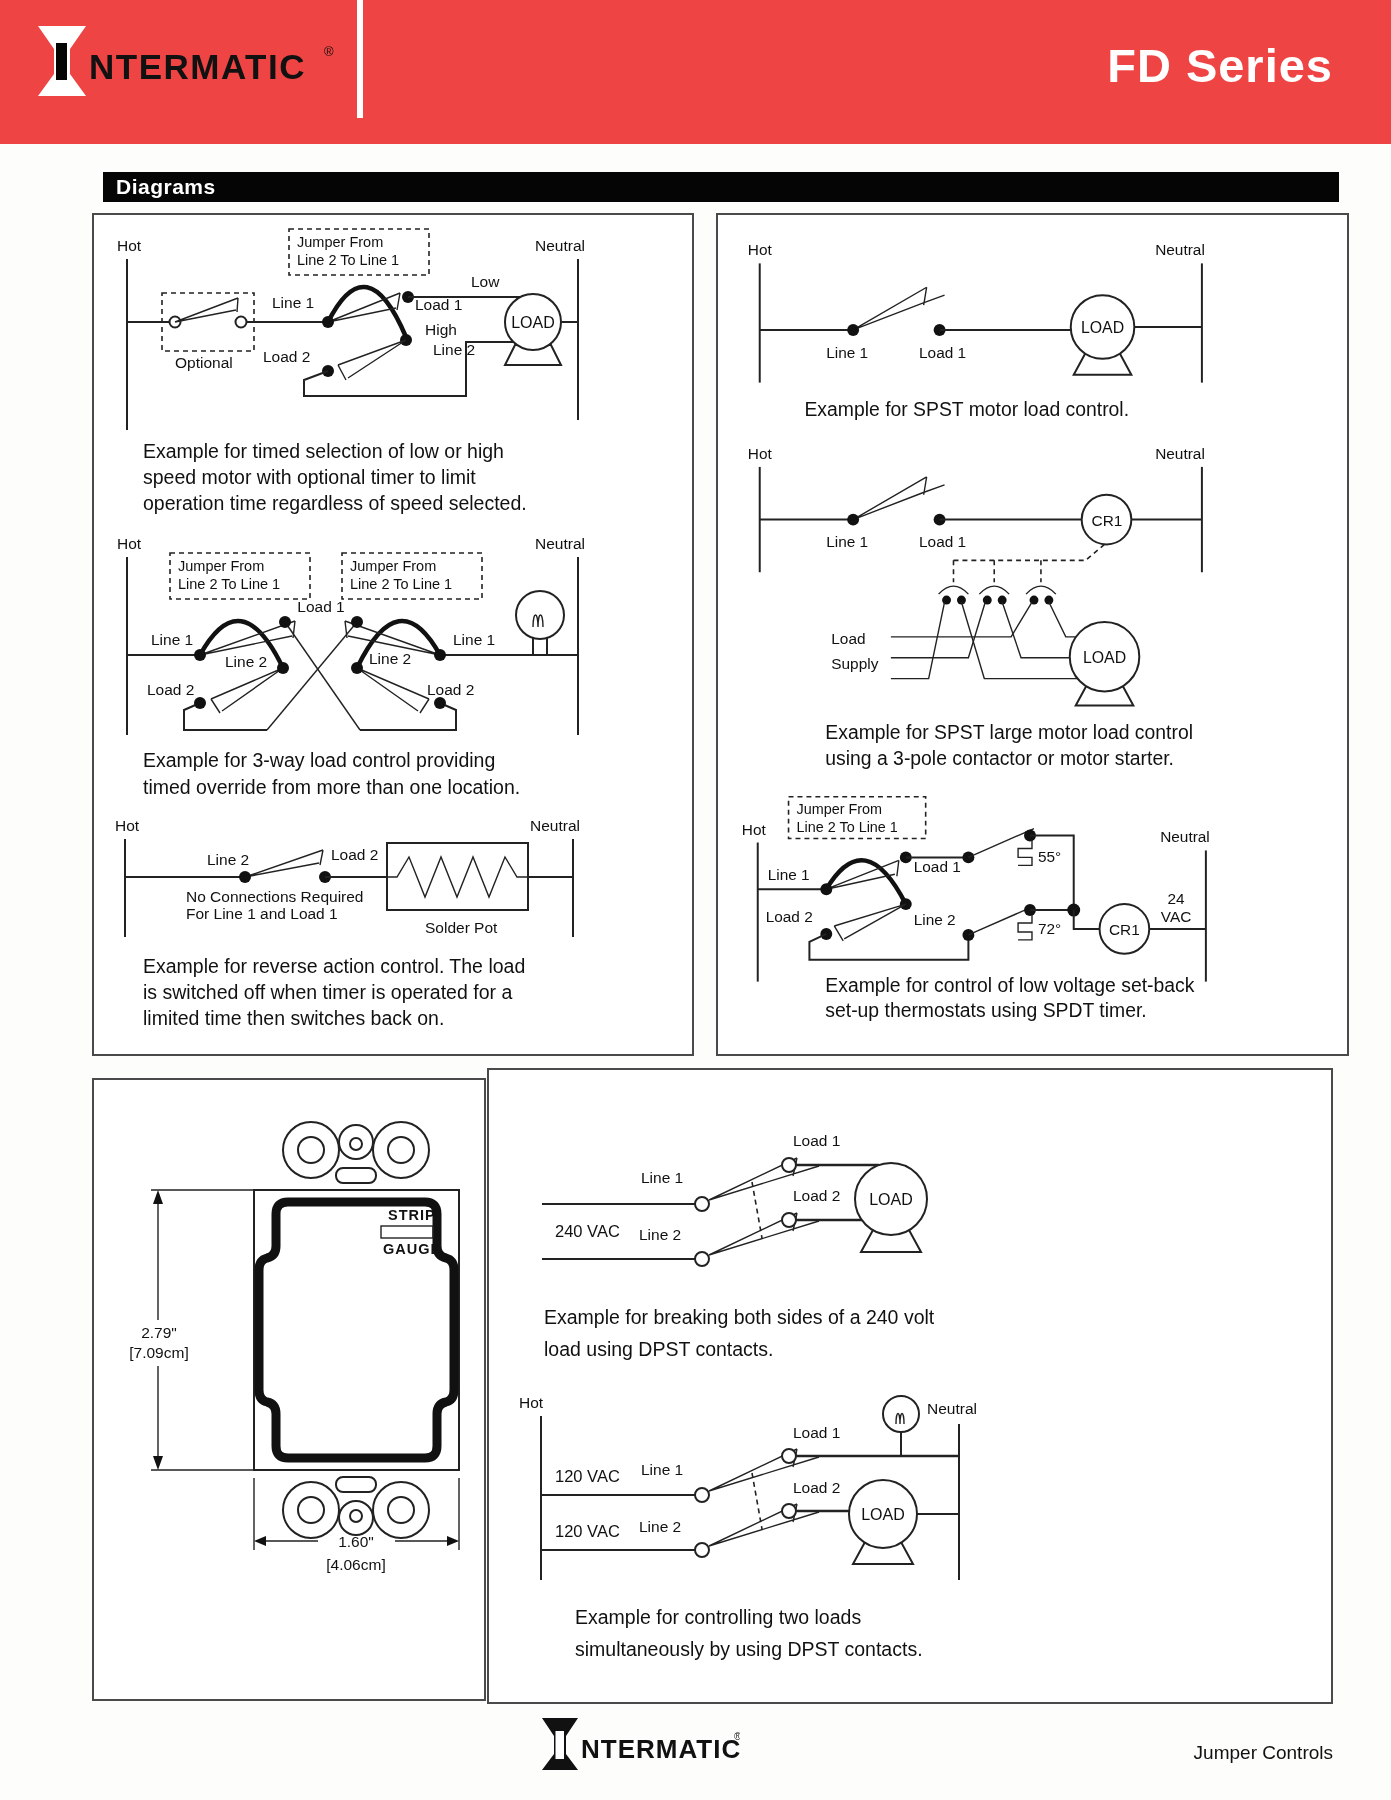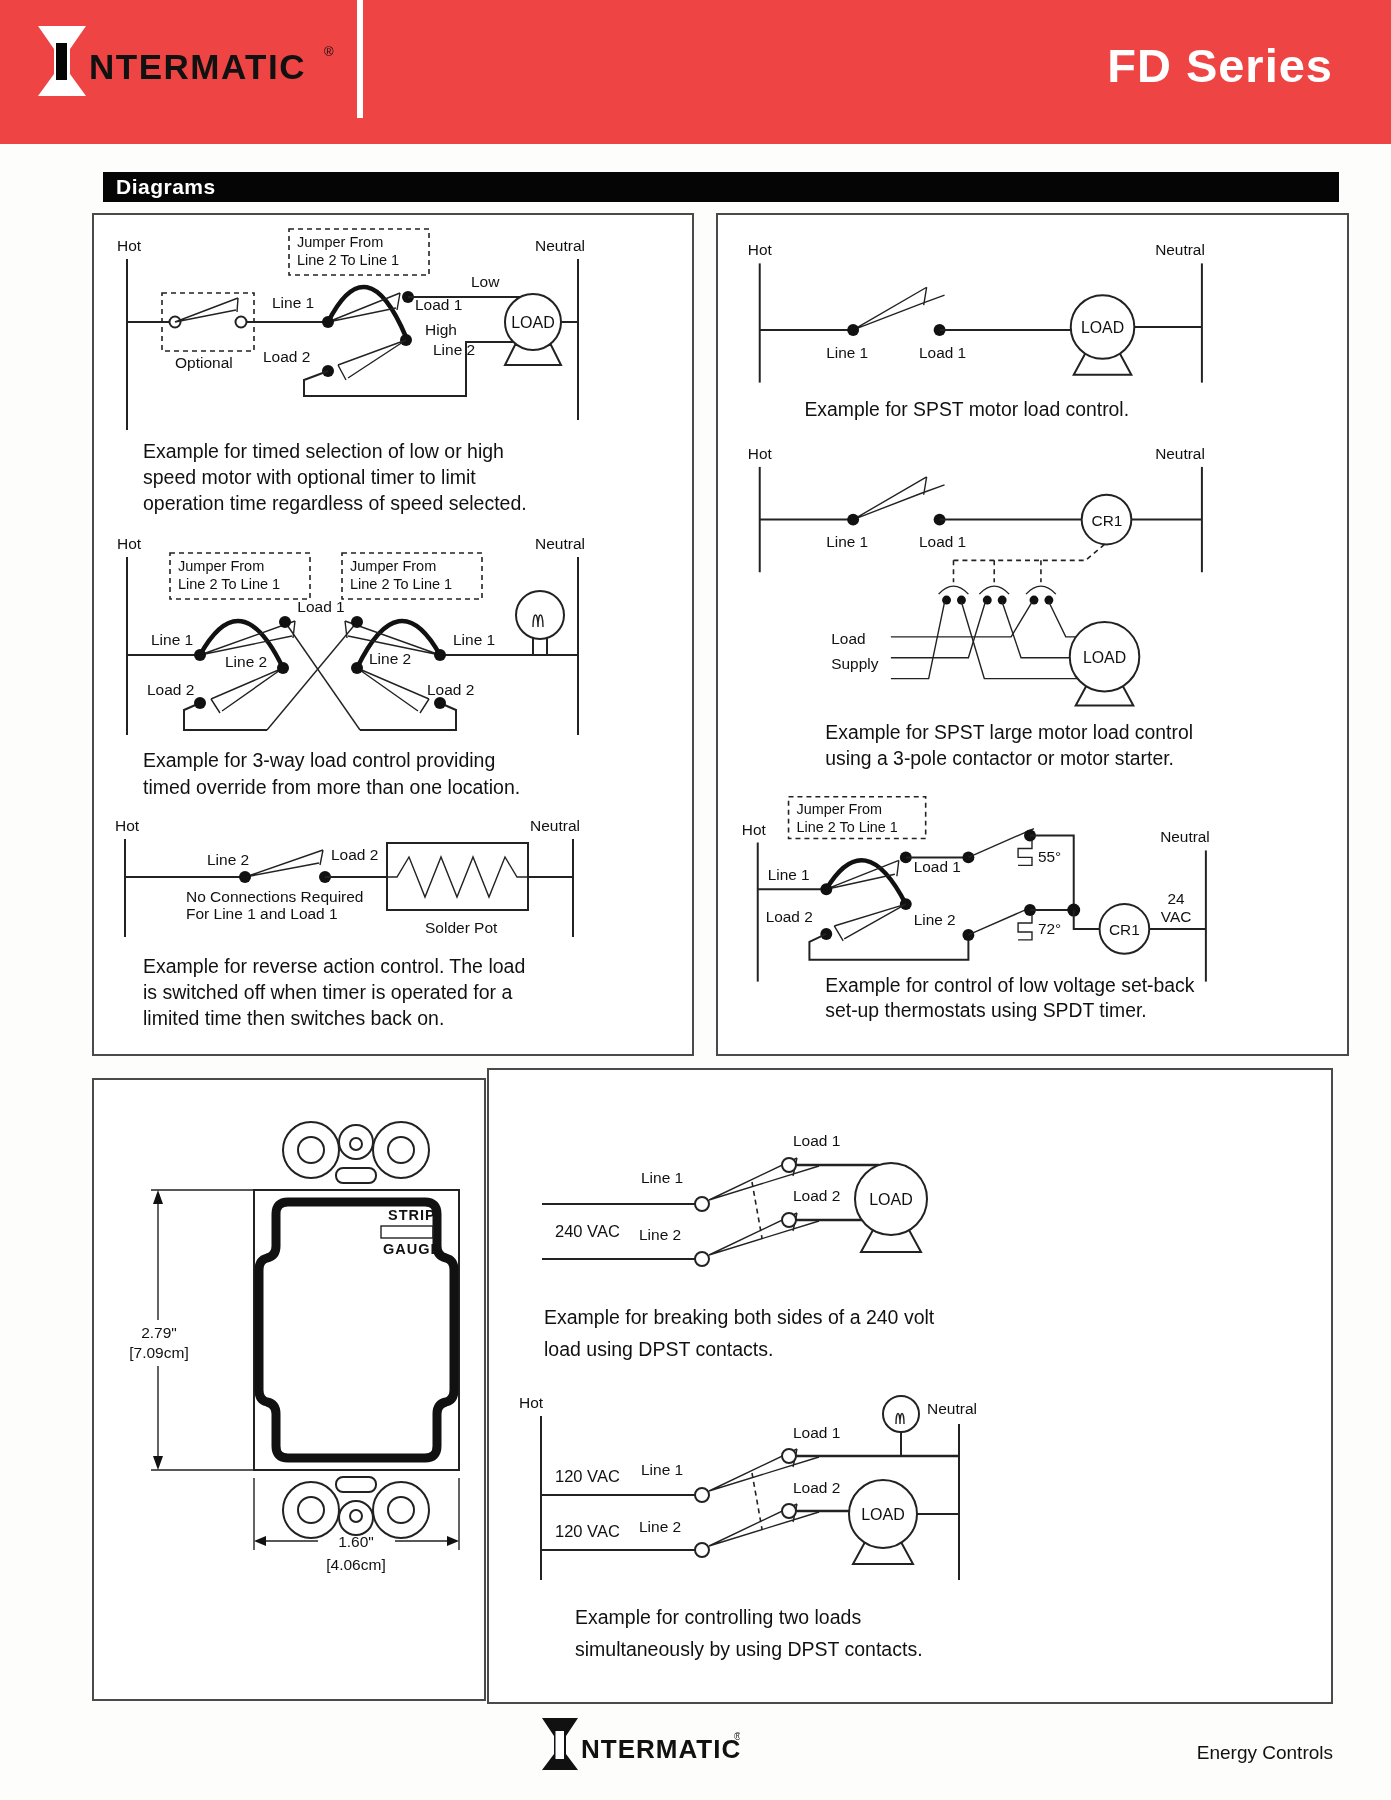--- a/index.html
+++ b/index.html
@@ -378,15 +378,15 @@
       <text class="cap" x="86" y="272">simultaneously by using DPST contacts.</text>
     </svg>
   </div>
 
   <svg id="footer-logo" width="200" height="56">
     <path d="M2,2 H38 L26,20 V38 L38,54 H2 L14,38 V20 Z" fill="#111"></path>
     <rect x="15.5" y="15" width="8.5" height="28" fill="#fff"></rect>
     <text x="41" y="42" font-size="26" font-weight="bold" letter-spacing="1" fill="#111">NTERMATIC</text>
     <text x="216" y="24" font-size="10" fill="#111" transform="translate(-22,0)">®</text>
   </svg>
-  <div id="energy">Energy Controls</div>
+  <div id="energy">Jumper Controls</div>
 
 </div>
 
 </body></html>

